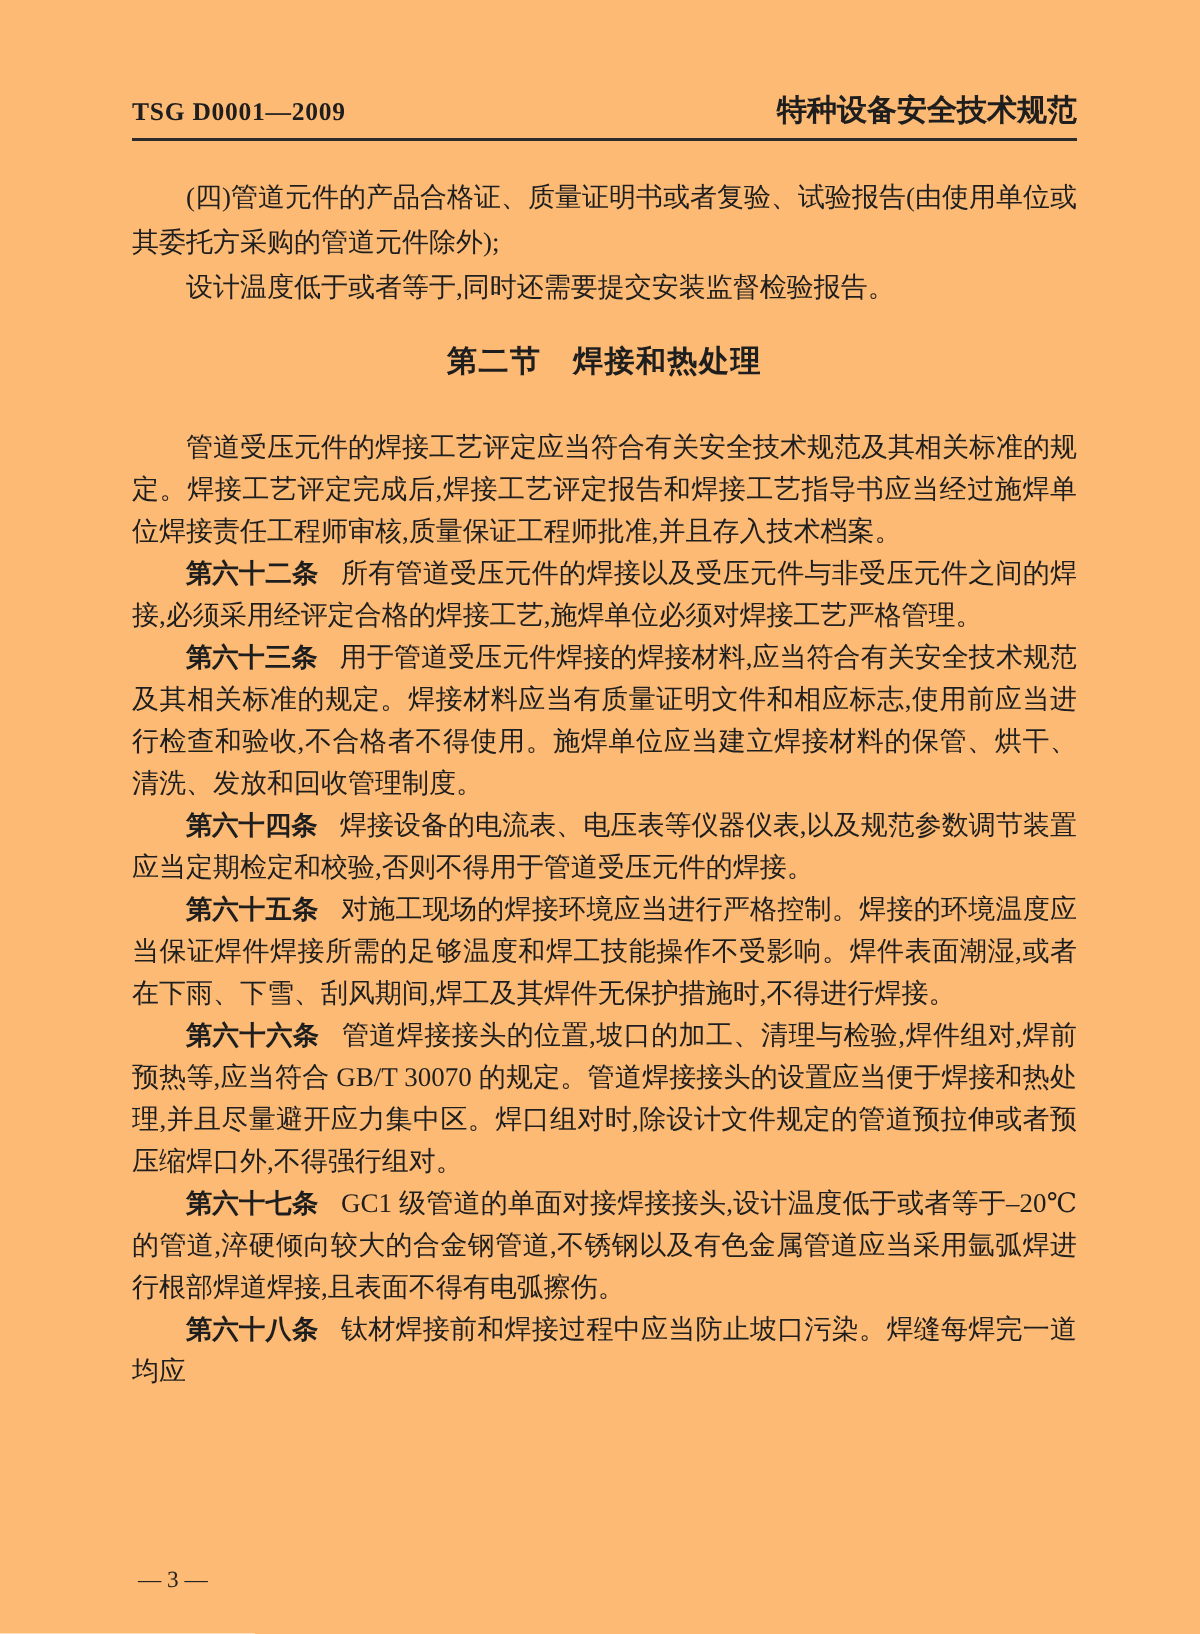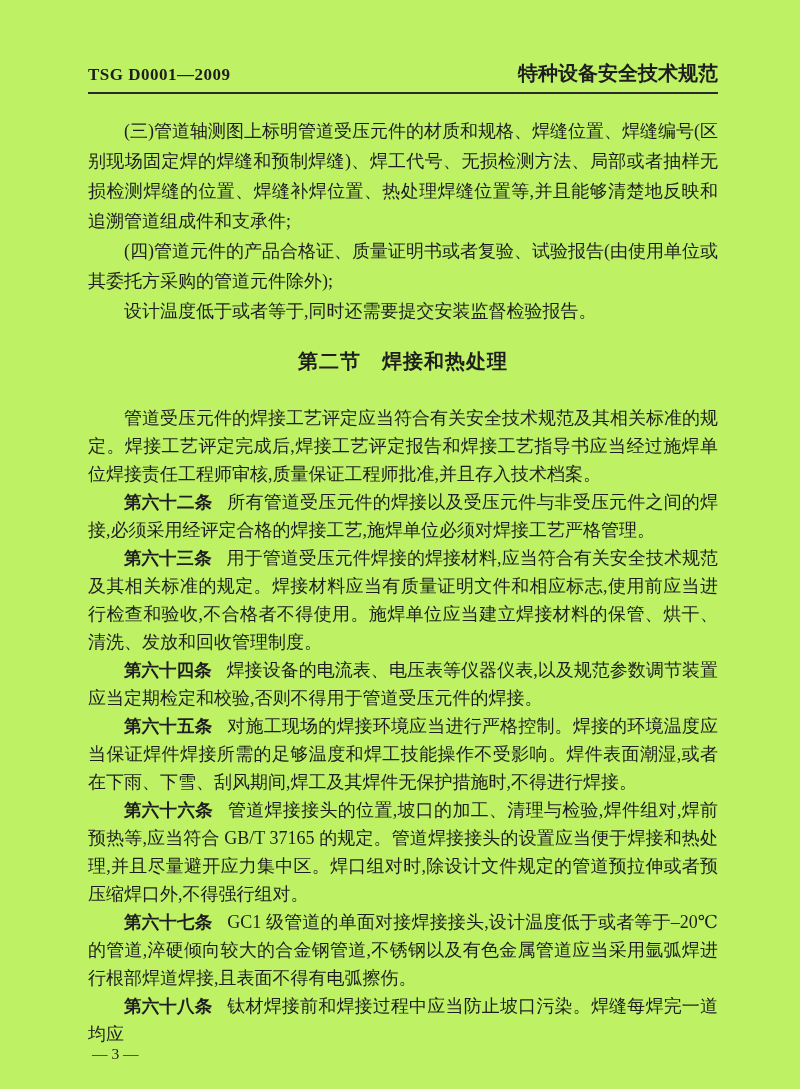--- a/index.html
+++ b/index.html
@@ -5,21 +5,21 @@
   html, body {
     margin: 0;
     padding: 0;
     background: #ffffff;
   }
   .page {
     position: relative;
     box-sizing: border-box;
     width: 800px;
     height: 1089px;
-    background: #bef264;
+    background: #fdba74;
     padding: 60px 82px 0 88px;
     color: #1e1e1e;
     font-family: "Liberation Serif", "DejaVu Serif", serif;
     overflow: hidden;
   }
   .header {
     display: flex;
     justify-content: space-between;
     align-items: baseline;
     padding-bottom: 5px;
@@ -79,33 +79,32 @@
 
 <div class="page">
 
   <div class="header">
     <span class="doc-code">TSG D0001—2009</span>
     <span class="doc-title">特种设备安全技术规范</span>
   </div>
 
   <div class="body-text">
 
-    <p class="para">(三)管道轴测图上标明管道受压元件的材质和规格、焊缝位置、焊缝编号(区别现场固定焊的焊缝和预制焊缝)、焊工代号、无损检测方法、局部或者抽样无损检测焊缝的位置、焊缝补焊位置、热处理焊缝位置等,并且能够清楚地反映和追溯管道组成件和支承件;</p>
     <p class="para">(四)管道元件的产品合格证、质量证明书或者复验、试验报告(由使用单位或其委托方采购的管道元件除外);</p>
     <p class="para">设计温度低于或者等于,同时还需要提交安装监督检验报告。</p>
 
     <h2 class="section-heading">第二节　焊接和热处理</h2>
 
     <div class="articles">
       <p class="para"><span>管道受压元件的焊接工艺评定应当符合有关安全技术规范及其相关标准的规定。焊接工艺评定完成后,焊接工艺评定报告和焊接工艺指导书应当经过施焊单位焊接责任工程师审核,质量保证工程师批准,并且存入技术档案。</span></p>
       <p class="para"><span class="art-num">第六十二条</span><span>所有管道受压元件的焊接以及受压元件与非受压元件之间的焊接,必须采用经评定合格的焊接工艺,施焊单位必须对焊接工艺严格管理。</span></p>
       <p class="para"><span class="art-num">第六十三条</span><span>用于管道受压元件焊接的焊接材料,应当符合有关安全技术规范及其相关标准的规定。焊接材料应当有质量证明文件和相应标志,使用前应当进行检查和验收,不合格者不得使用。施焊单位应当建立焊接材料的保管、烘干、清洗、发放和回收管理制度。</span></p>
       <p class="para"><span class="art-num">第六十四条</span><span>焊接设备的电流表、电压表等仪器仪表,以及规范参数调节装置应当定期检定和校验,否则不得用于管道受压元件的焊接。</span></p>
       <p class="para"><span class="art-num">第六十五条</span><span>对施工现场的焊接环境应当进行严格控制。焊接的环境温度应当保证焊件焊接所需的足够温度和焊工技能操作不受影响。焊件表面潮湿,或者在下雨、下雪、刮风期间,焊工及其焊件无保护措施时,不得进行焊接。</span></p>
-      <p class="para"><span class="art-num">第六十六条</span><span>管道焊接接头的位置,坡口的加工、清理与检验,焊件组对,焊前预热等,应当符合 GB/T 37165 的规定。管道焊接接头的设置应当便于焊接和热处理,并且尽量避开应力集中区。焊口组对时,除设计文件规定的管道预拉伸或者预压缩焊口外,不得强行组对。</span></p>
+      <p class="para"><span class="art-num">第六十六条</span><span>管道焊接接头的位置,坡口的加工、清理与检验,焊件组对,焊前预热等,应当符合 GB/T 30070 的规定。管道焊接接头的设置应当便于焊接和热处理,并且尽量避开应力集中区。焊口组对时,除设计文件规定的管道预拉伸或者预压缩焊口外,不得强行组对。</span></p>
       <p class="para"><span class="art-num">第六十七条</span><span>GC1 级管道的单面对接焊接接头,设计温度低于或者等于–20℃的管道,淬硬倾向较大的合金钢管道,不锈钢以及有色金属管道应当采用氩弧焊进行根部焊道焊接,且表面不得有电弧擦伤。</span></p>
       <p class="para"><span class="art-num">第六十八条</span><span>钛材焊接前和焊接过程中应当防止坡口污染。焊缝每焊完一道均应</span></p>
     </div>
 
   </div>
 
   <div class="footer">
     <span>— 3 —</span>
   </div>
 

